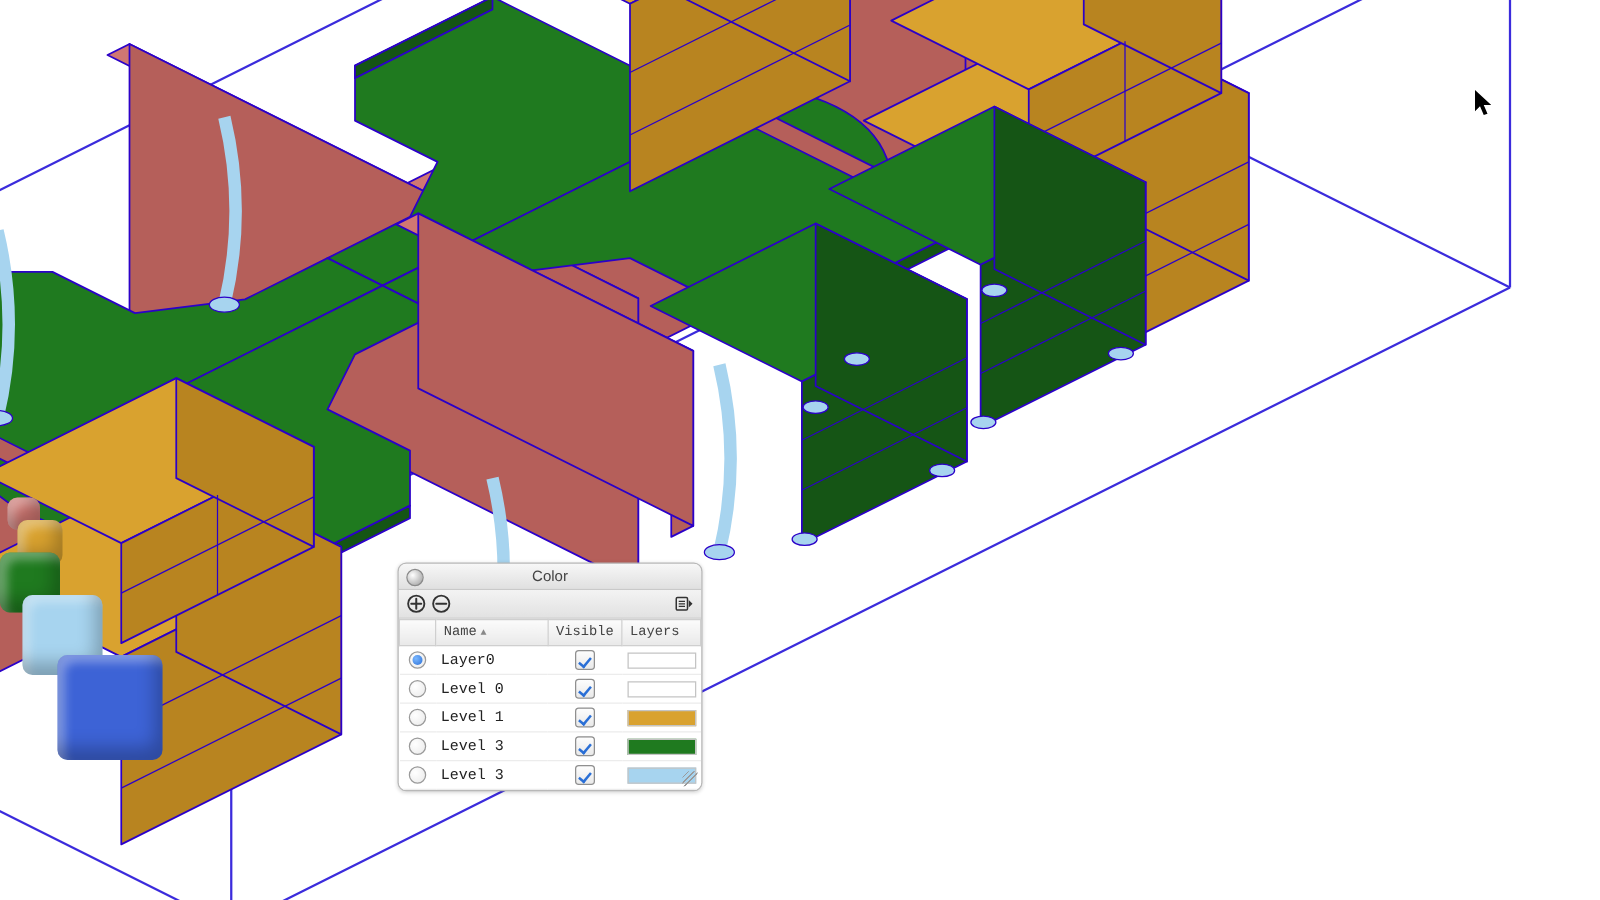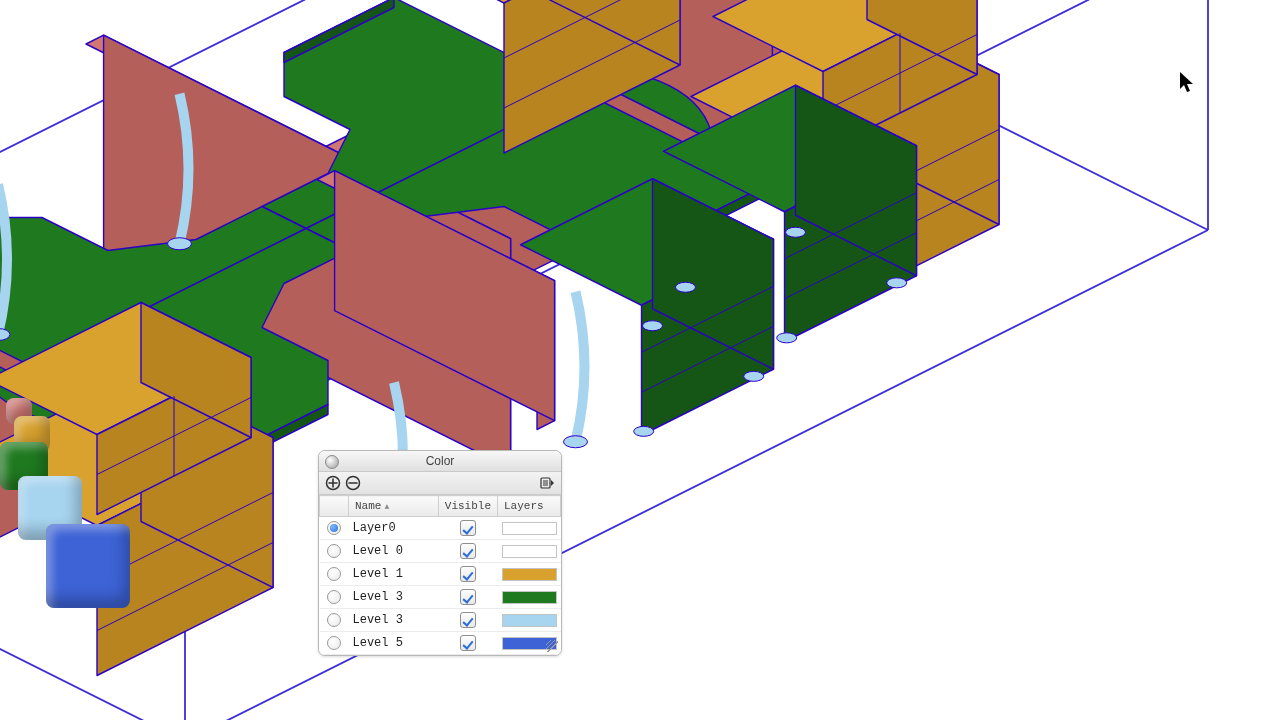--- a/index.html
+++ b/index.html
@@ -328,28 +328,20 @@
           </td>
         </tr>
         <tr class="lay-row">
           <td class="radio"><span class="radio-dot"></span></td>
           <td>Level 3</td>
           <td class="vis"><span class="checkbox on"></span></td>
           <td class="color">
             <div class="swatch" style="background: rgb(167, 212, 239);"></div>
           </td>
         </tr>
-        <tr class="lay-row">
-          <td class="radio"><span class="radio-dot"></span></td>
-          <td>Level 5</td>
-          <td class="vis"><span class="checkbox on"></span></td>
-          <td class="color">
-            <div class="swatch" style="background: rgb(61, 99, 214);"></div>
-          </td>
-        </tr>
       </tbody>
   </table>
 
   <span class="resize-grip"></span>
 </div>
 
 <span class="cursor-ptr">
   <svg viewBox="0 0 24 24">
       <path d="M4 2l0 17 4-4 3 7 3-1-3-7 6 0z" fill="#000"></path>
     </svg>

